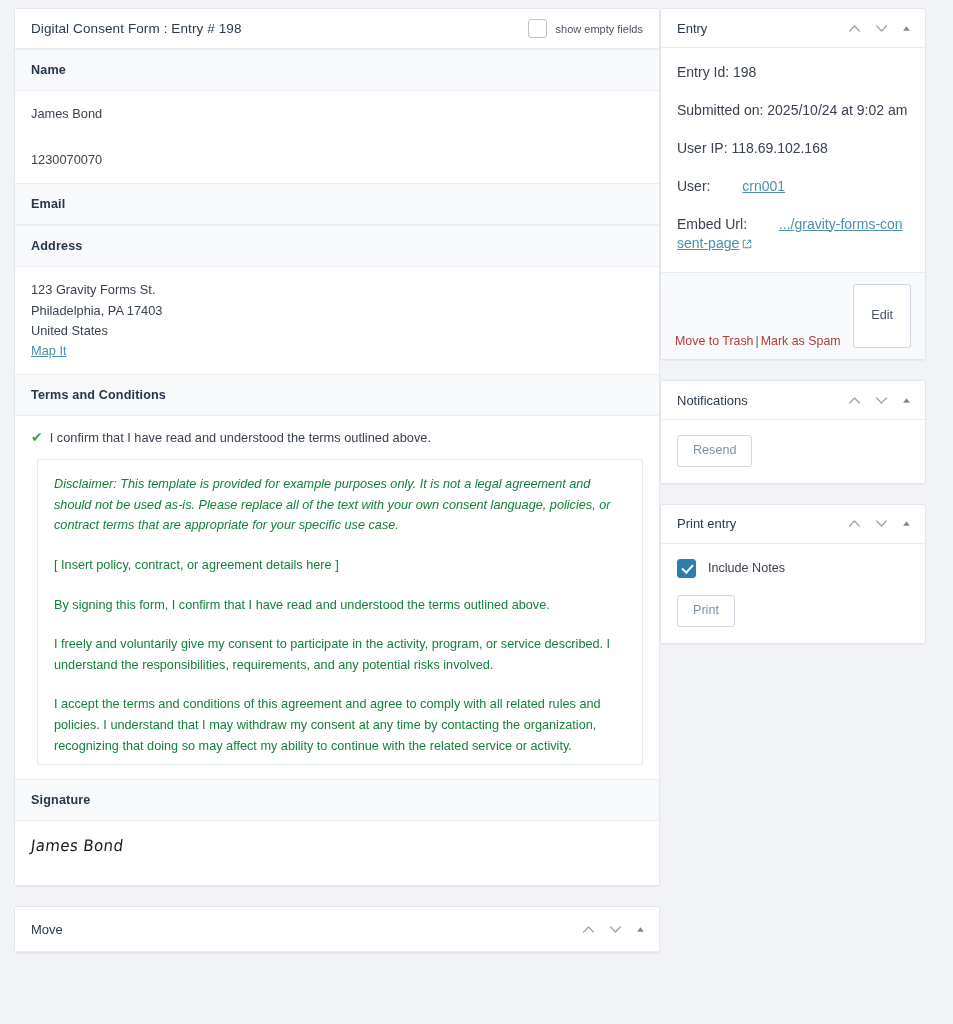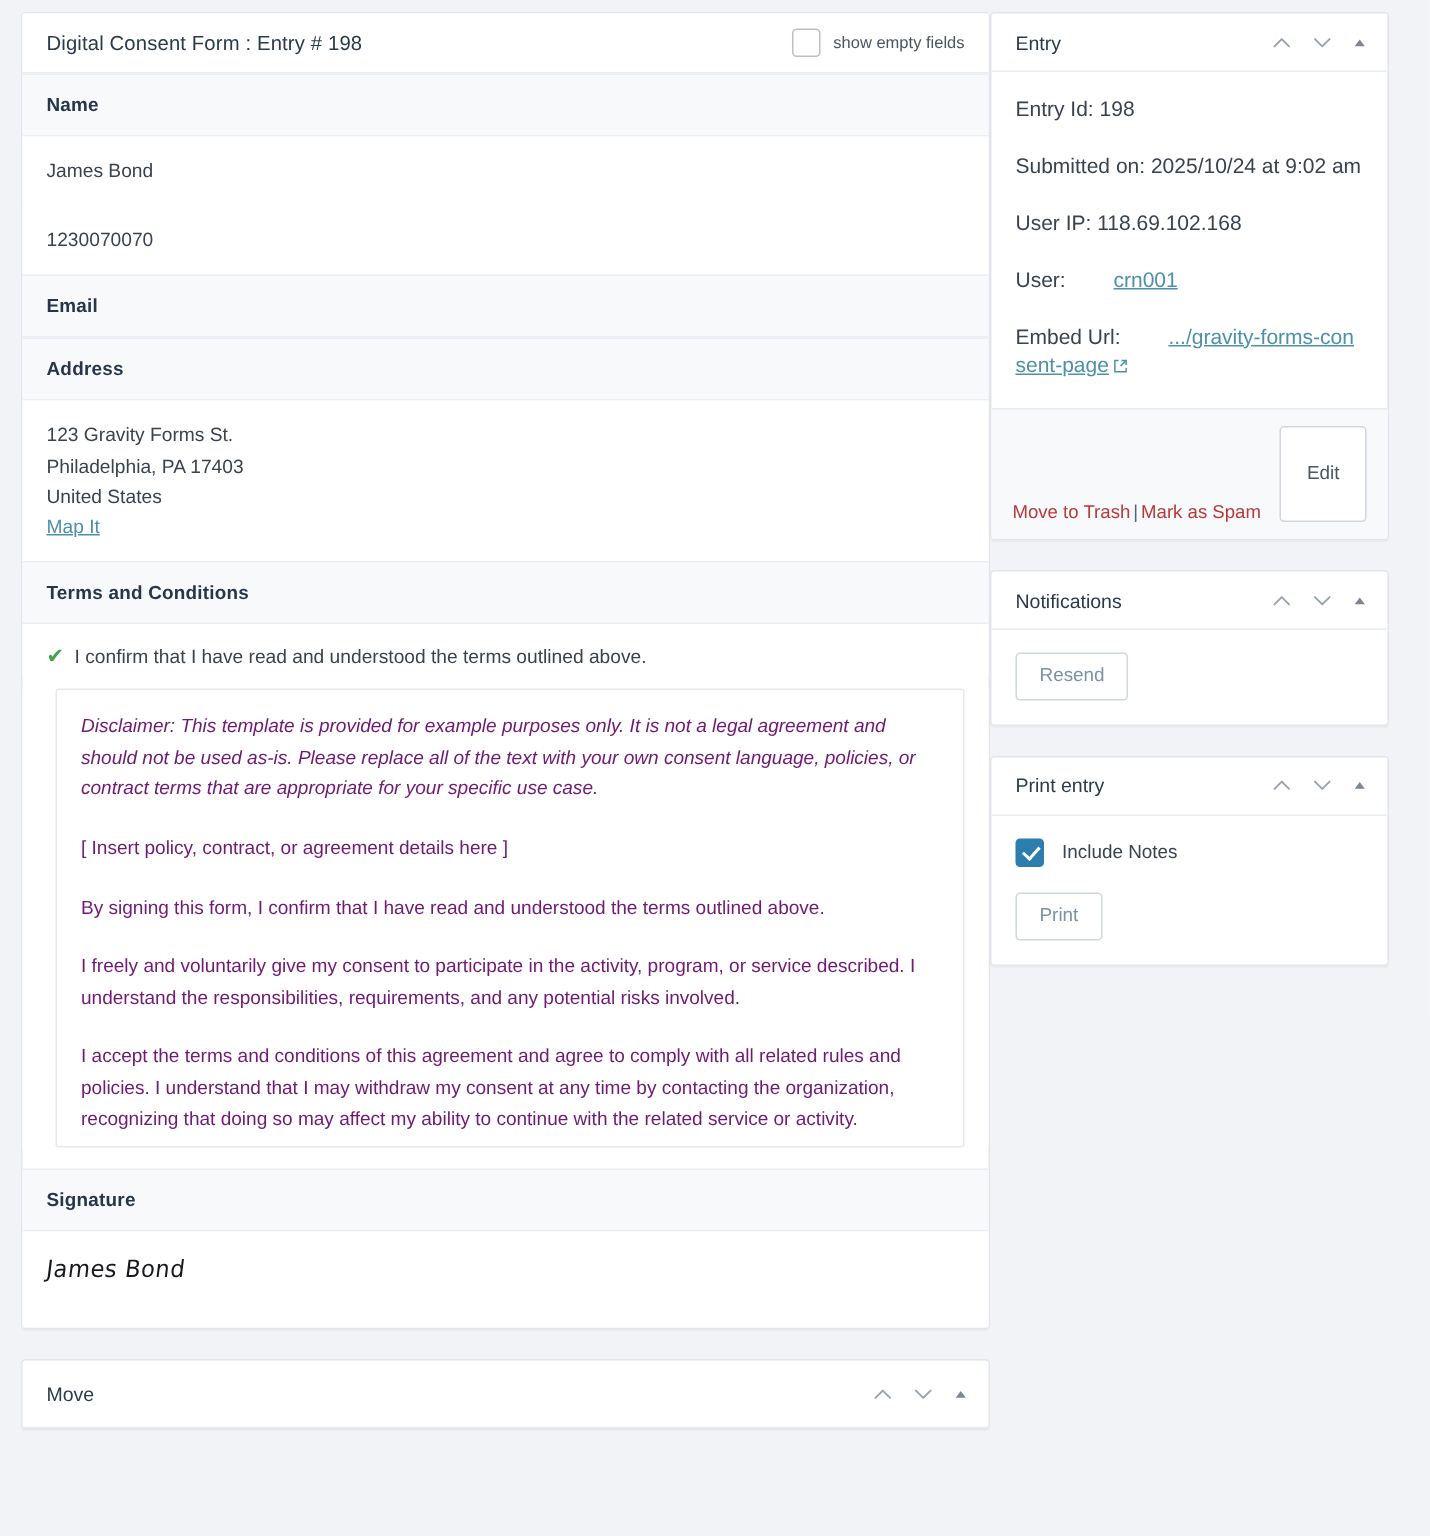--- a/index.html
+++ b/index.html
@@ -98,21 +98,21 @@
   }
   .tick { color: #3ea34a; font-size: 14px; line-height: 1.05; }
 
   .terms-box {
     margin: 8px 16px 14px 22px;
     border: 1px solid #e6e9ee;
     border-radius: 2px;
     background: #fff;
     padding: 14px 16px 12px 16px;
     font-size: 12.7px;
-    color: #701a75;
+    color: #15803d;
     line-height: 1.62;
     max-height: 306px;
     overflow: hidden;
   }
   .terms-box p { margin: 0 0 19px 0; }
   .terms-box p:last-child { margin-bottom: 0; }
   .terms-box .disc { font-style: italic; }
 
   .sig-value {
     background: #fff;

